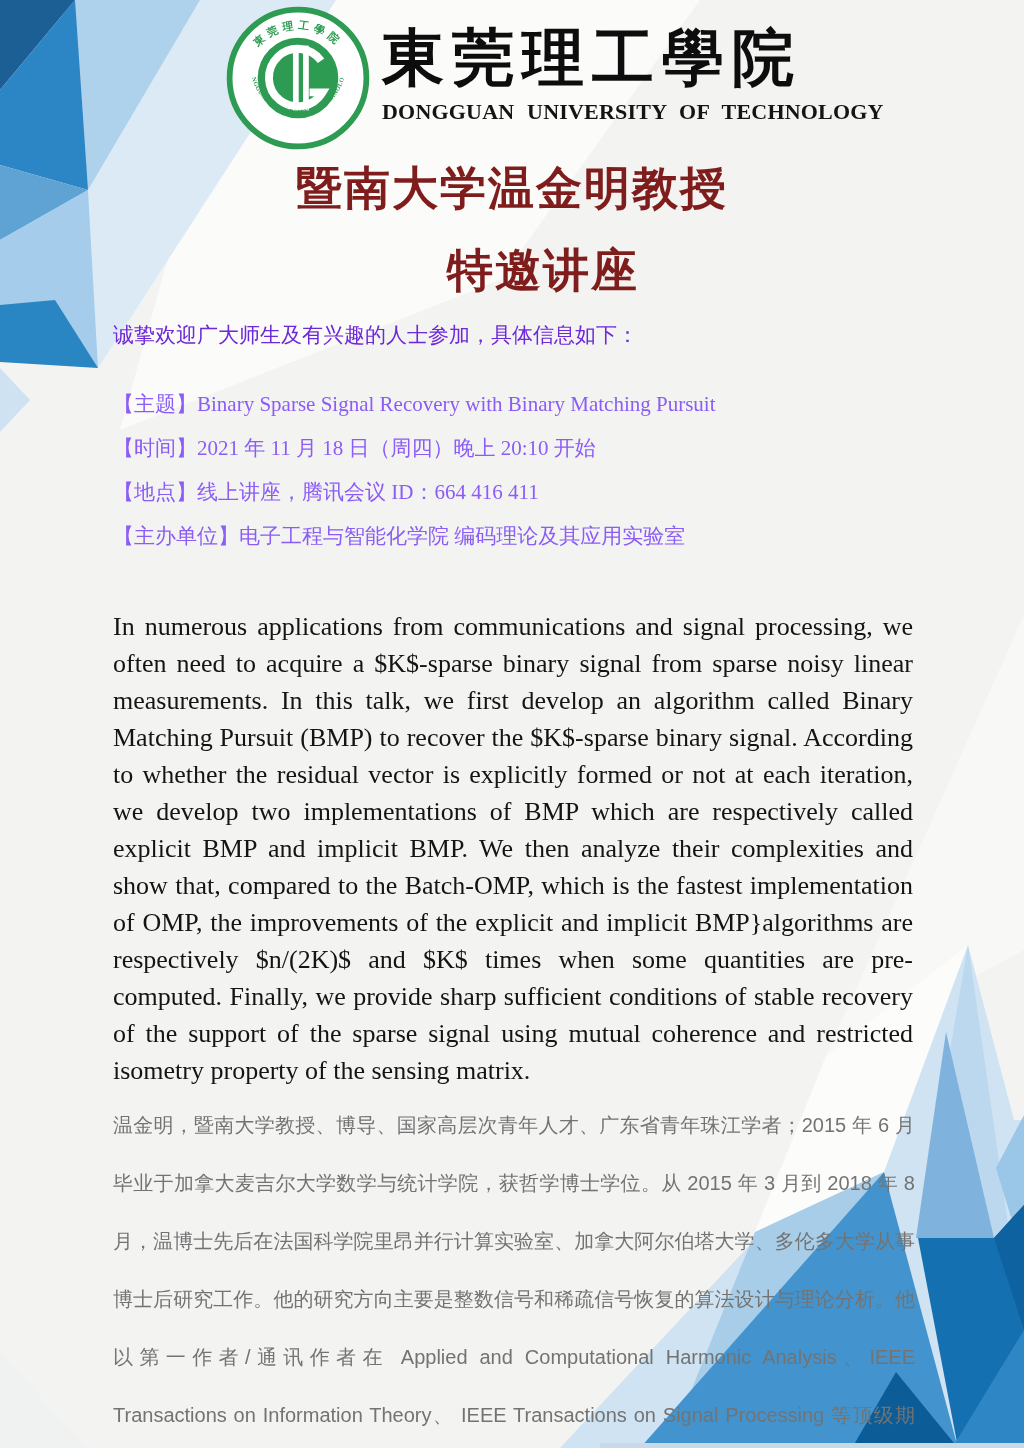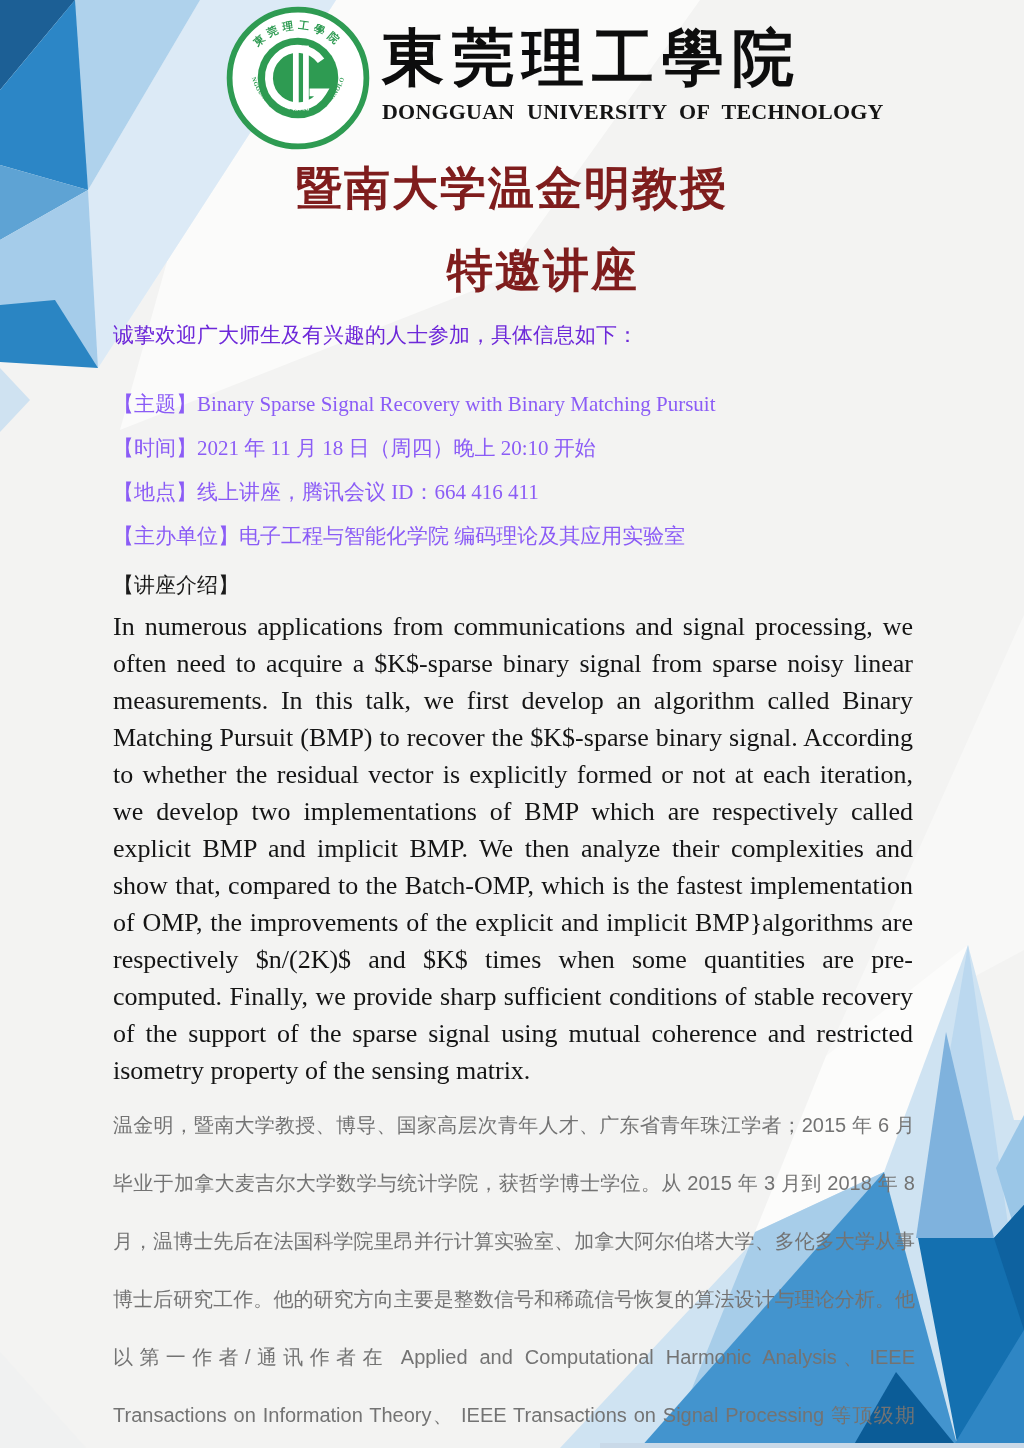--- a/index.html
+++ b/index.html
@@ -127,19 +127,18 @@
 
     <div class="welcome">诚挚欢迎广大师生及有兴趣的人士参加，具体信息如下：</div>
 
     <div class="details">
       <div class="detail-line"><span>【主题】</span><span>Binary Sparse Signal Recovery with Binary Matching Pursuit</span></div>
       <div class="detail-line"><span>【时间】</span><span>2021 年 11 月 18 日（周四）晚上 20:10 开始</span></div>
       <div class="detail-line"><span>【地点】</span><span>线上讲座，腾讯会议 ID：664 416 411</span></div>
       <div class="detail-line"><span>【主办单位】</span><span>电子工程与智能化学院 编码理论及其应用实验室</span></div>
     </div>
 
-    <div class="sec-heading abs-heading">【讲座介绍】</div>
     <div class="abs-body">In numerous applications from communications and signal processing, we often need to acquire a $K$-sparse binary signal from sparse noisy linear measurements. In this talk, we first develop an algorithm called Binary Matching Pursuit (BMP) to recover the $K$-sparse binary signal. According to whether the residual vector is explicitly formed or not at each iteration, we develop two implementations of BMP which are respectively called explicit BMP and implicit BMP. We then analyze their complexities and show that, compared to the Batch-OMP, which is the fastest implementation of OMP, the improvements of the explicit and implicit BMP}algorithms are respectively $n/(2K)$ and $K$ times when some quantities are pre-computed. Finally, we provide sharp sufficient conditions of stable recovery of the support of the sparse signal using mutual coherence and restricted isometry property of the sensing matrix.</div>
 
     <div class="spk-body">温金明，暨南大学教授、博导、国家高层次青年人才、广东省青年珠江学者；2015 年 6 月毕业于加拿大麦吉尔大学数学与统计学院，获哲学博士学位。从 2015 年 3 月到 2018 年 8 月，温博士先后在法国科学院里昂并行计算实验室、加拿大阿尔伯塔大学、多伦多大学从事博士后研究工作。他的研究方向主要是整数信号和稀疏信号恢复的算法设计与理论分析。他以第一作者/通讯作者在 Applied and Computational Harmonic Analysis、IEEE Transactions on Information Theory、 IEEE Transactions on Signal Processing 等顶级期刊和会议发表近 40 篇学术论文。</div>
 
   </div>
 </div>
 
 </body></html>

